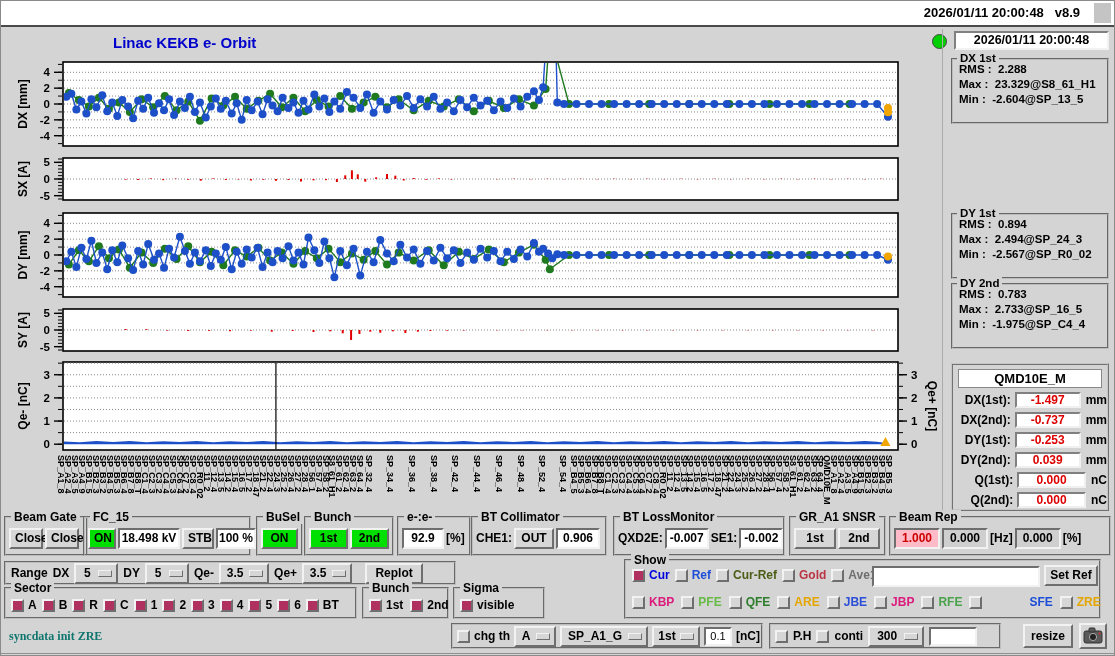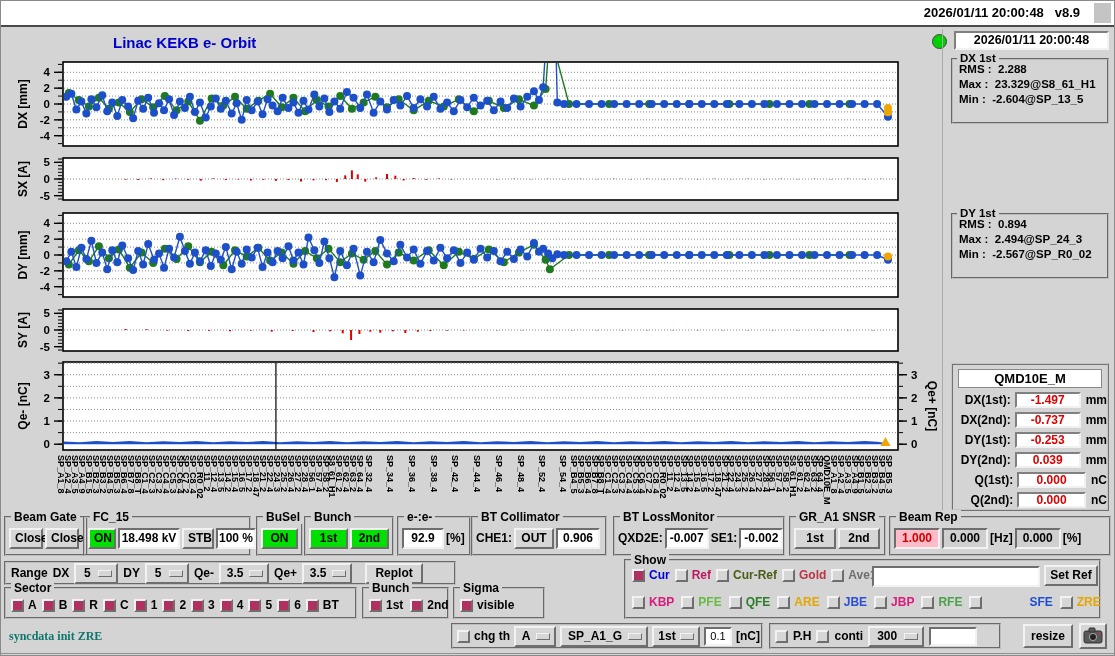--- a/index.html
+++ b/index.html
@@ -803,20 +803,26 @@
       <div class="ln"><span>RMS :</span>&nbsp; <span>2.288</span></div>
       <div class="ln"><span>Max :</span>&nbsp; <span>23.329@S8_61_H1</span></div>
       <div class="ln"><span>Min :</span>&nbsp; <span>-2.604@SP_13_5</span></div>
     </div>
     <div class="statbox" style="top:184px">
       <span class="bl">DY 1st</span>
       <div class="ln"><span>RMS :</span>&nbsp; <span>0.894</span></div>
       <div class="ln"><span>Max :</span>&nbsp; <span>2.494@SP_24_3</span></div>
       <div class="ln"><span>Min :</span>&nbsp; <span>-2.567@SP_R0_02</span></div>
     </div>
+    <div class="statbox" style="top:254px">
+      <span class="bl">DY 2nd</span>
+      <div class="ln"><span>RMS :</span>&nbsp; <span>0.783</span></div>
+      <div class="ln"><span>Max :</span>&nbsp; <span>2.733@SP_16_5</span></div>
+      <div class="ln"><span>Min :</span>&nbsp; <span>-1.975@SP_C4_4</span></div>
+    </div>
 
     <div class="qmd">
       <div class="qtitle">QMD10E_M</div>
       <div id="qmd-rows">
           <div class="qrow">
             <span class="qlab">DX(1st):</span>
             <span class="qval">-1.497</span>
             <span class="qunit">mm</span>
           </div>
           <div class="qrow">
@@ -1019,21 +1025,21 @@
 
     <div class="g" style="left:623px;top:530px;width:477px;height:60px">
       <span class="gl">Show</span>
       <div id="show-row1" style="position:absolute;left:6px;top:7px;display:flex;gap:5px;align-items:center">
           <span class="citem">
             <span class="check on"></span>
             <span class="lab" style="color: rgb(0, 0, 221);">Cur</span>
           </span>
           <span class="citem">
             <span class="check"></span>
-            <span class="lab" style="color: #be185d; text-align: right;">Ref</span>
+            <span class="lab" style="color: #1d4ed8; text-align: right;">Ref</span>
           </span>
           <span class="citem">
             <span class="check"></span>
             <span class="lab" style="color: rgb(75, 93, 22);">Cur-Ref</span>
           </span>
           <span class="citem">
             <span class="check"></span>
             <span class="lab" style="color: rgb(187, 51, 68);">Gold</span>
           </span>
           <span class="citem">

